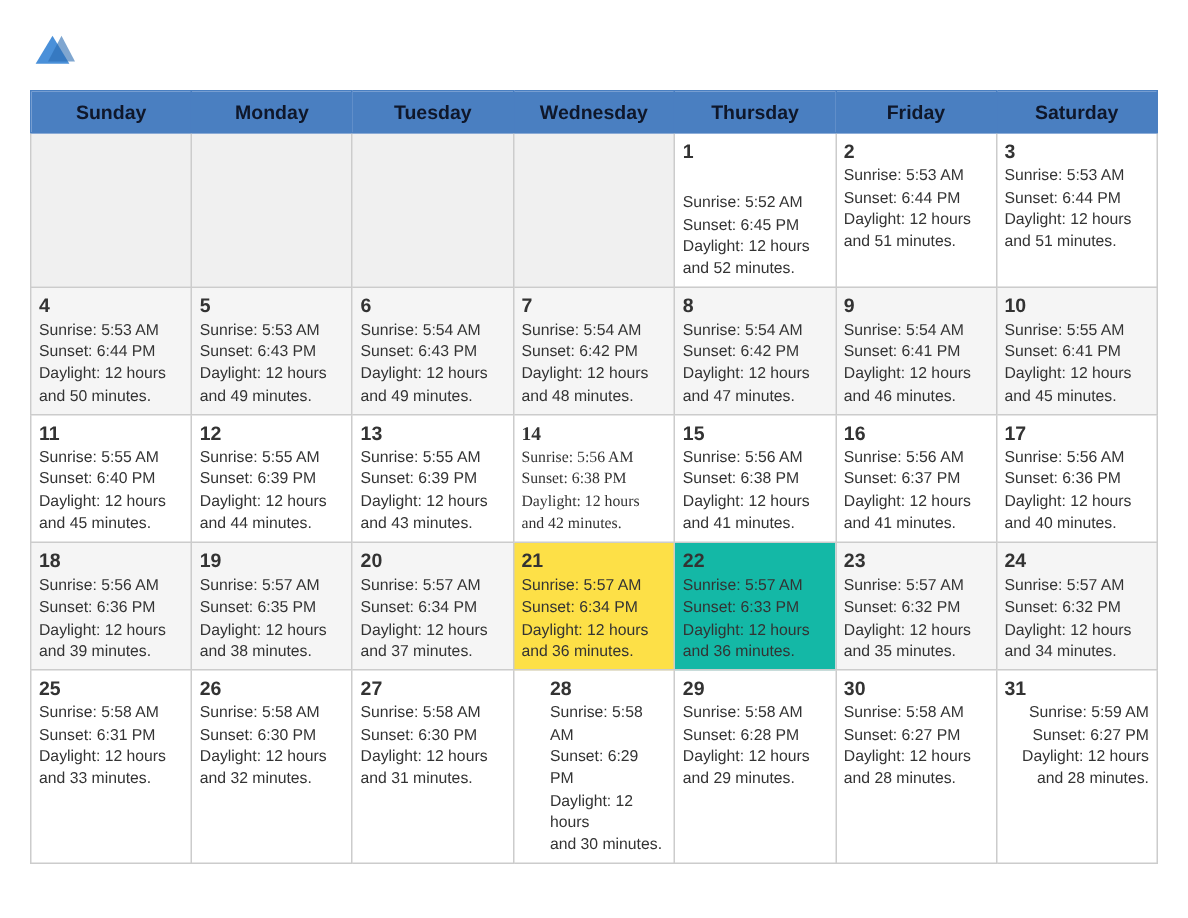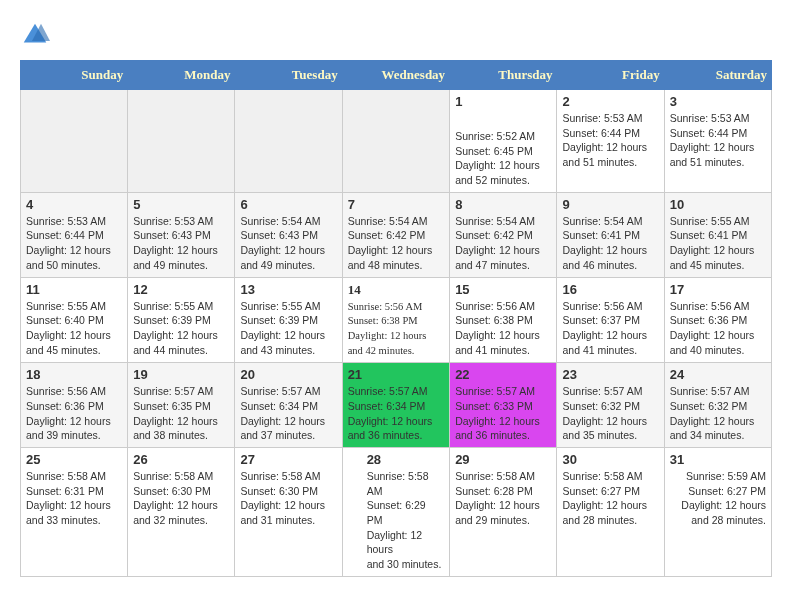--- a/index.html
+++ b/index.html
@@ -45,27 +45,26 @@
       font-size: 16px;
       color: #555;
     }
     .calendar {
       width: 100%;
       border-collapse: collapse;
       font-size: 11px;
     }
     .calendar thead th {
       background-color: #4a7fc1;
-      color: #fef9c3;
+      color: #0f172a;
       padding: 6px 4px;
-      text-align: right;
+      text-align: center;
       font-size: 13px;
       font-weight: bold;
       border: 1px solid #4a7fc1;
-      font-family: Liberation Serif, serif;
     }
     .calendar tbody td {
       border: 1px solid #ccc;
       vertical-align: top;
       padding: 4px 5px;
       width: 108px;
       min-height: 80px;
       background: #fff;
     }
     .calendar tbody tr:nth-child(odd) td {
@@ -267,28 +266,28 @@
 Daylight: 12 hours
 and 38 minutes.</div>
         </td>
         <td style="background: rgb(245, 245, 245);">
           <span class="day-number">20</span>
           <div class="day-info" style="white-space: pre-line;">Sunrise: 5:57 AM
 Sunset: 6:34 PM
 Daylight: 12 hours
 and 37 minutes.</div>
         </td>
-        <td style="background: #22c55e;">
+        <td style="background: #fde047;">
           <span class="day-number">21</span>
           <div class="day-info" style="white-space: pre-line;">Sunrise: 5:57 AM
 Sunset: 6:34 PM
 Daylight: 12 hours
 and 36 minutes.</div>
         </td>
-        <td style="background: #d946ef;">
+        <td style="background: #14b8a6;">
           <span class="day-number">22</span>
           <div class="day-info" style="white-space: pre-line;">Sunrise: 5:57 AM
 Sunset: 6:33 PM
 Daylight: 12 hours
 and 36 minutes.</div>
         </td>
         <td style="background: rgb(245, 245, 245);">
           <span class="day-number">23</span>
           <div class="day-info" style="white-space: pre-line;">Sunrise: 5:57 AM
 Sunset: 6:32 PM

